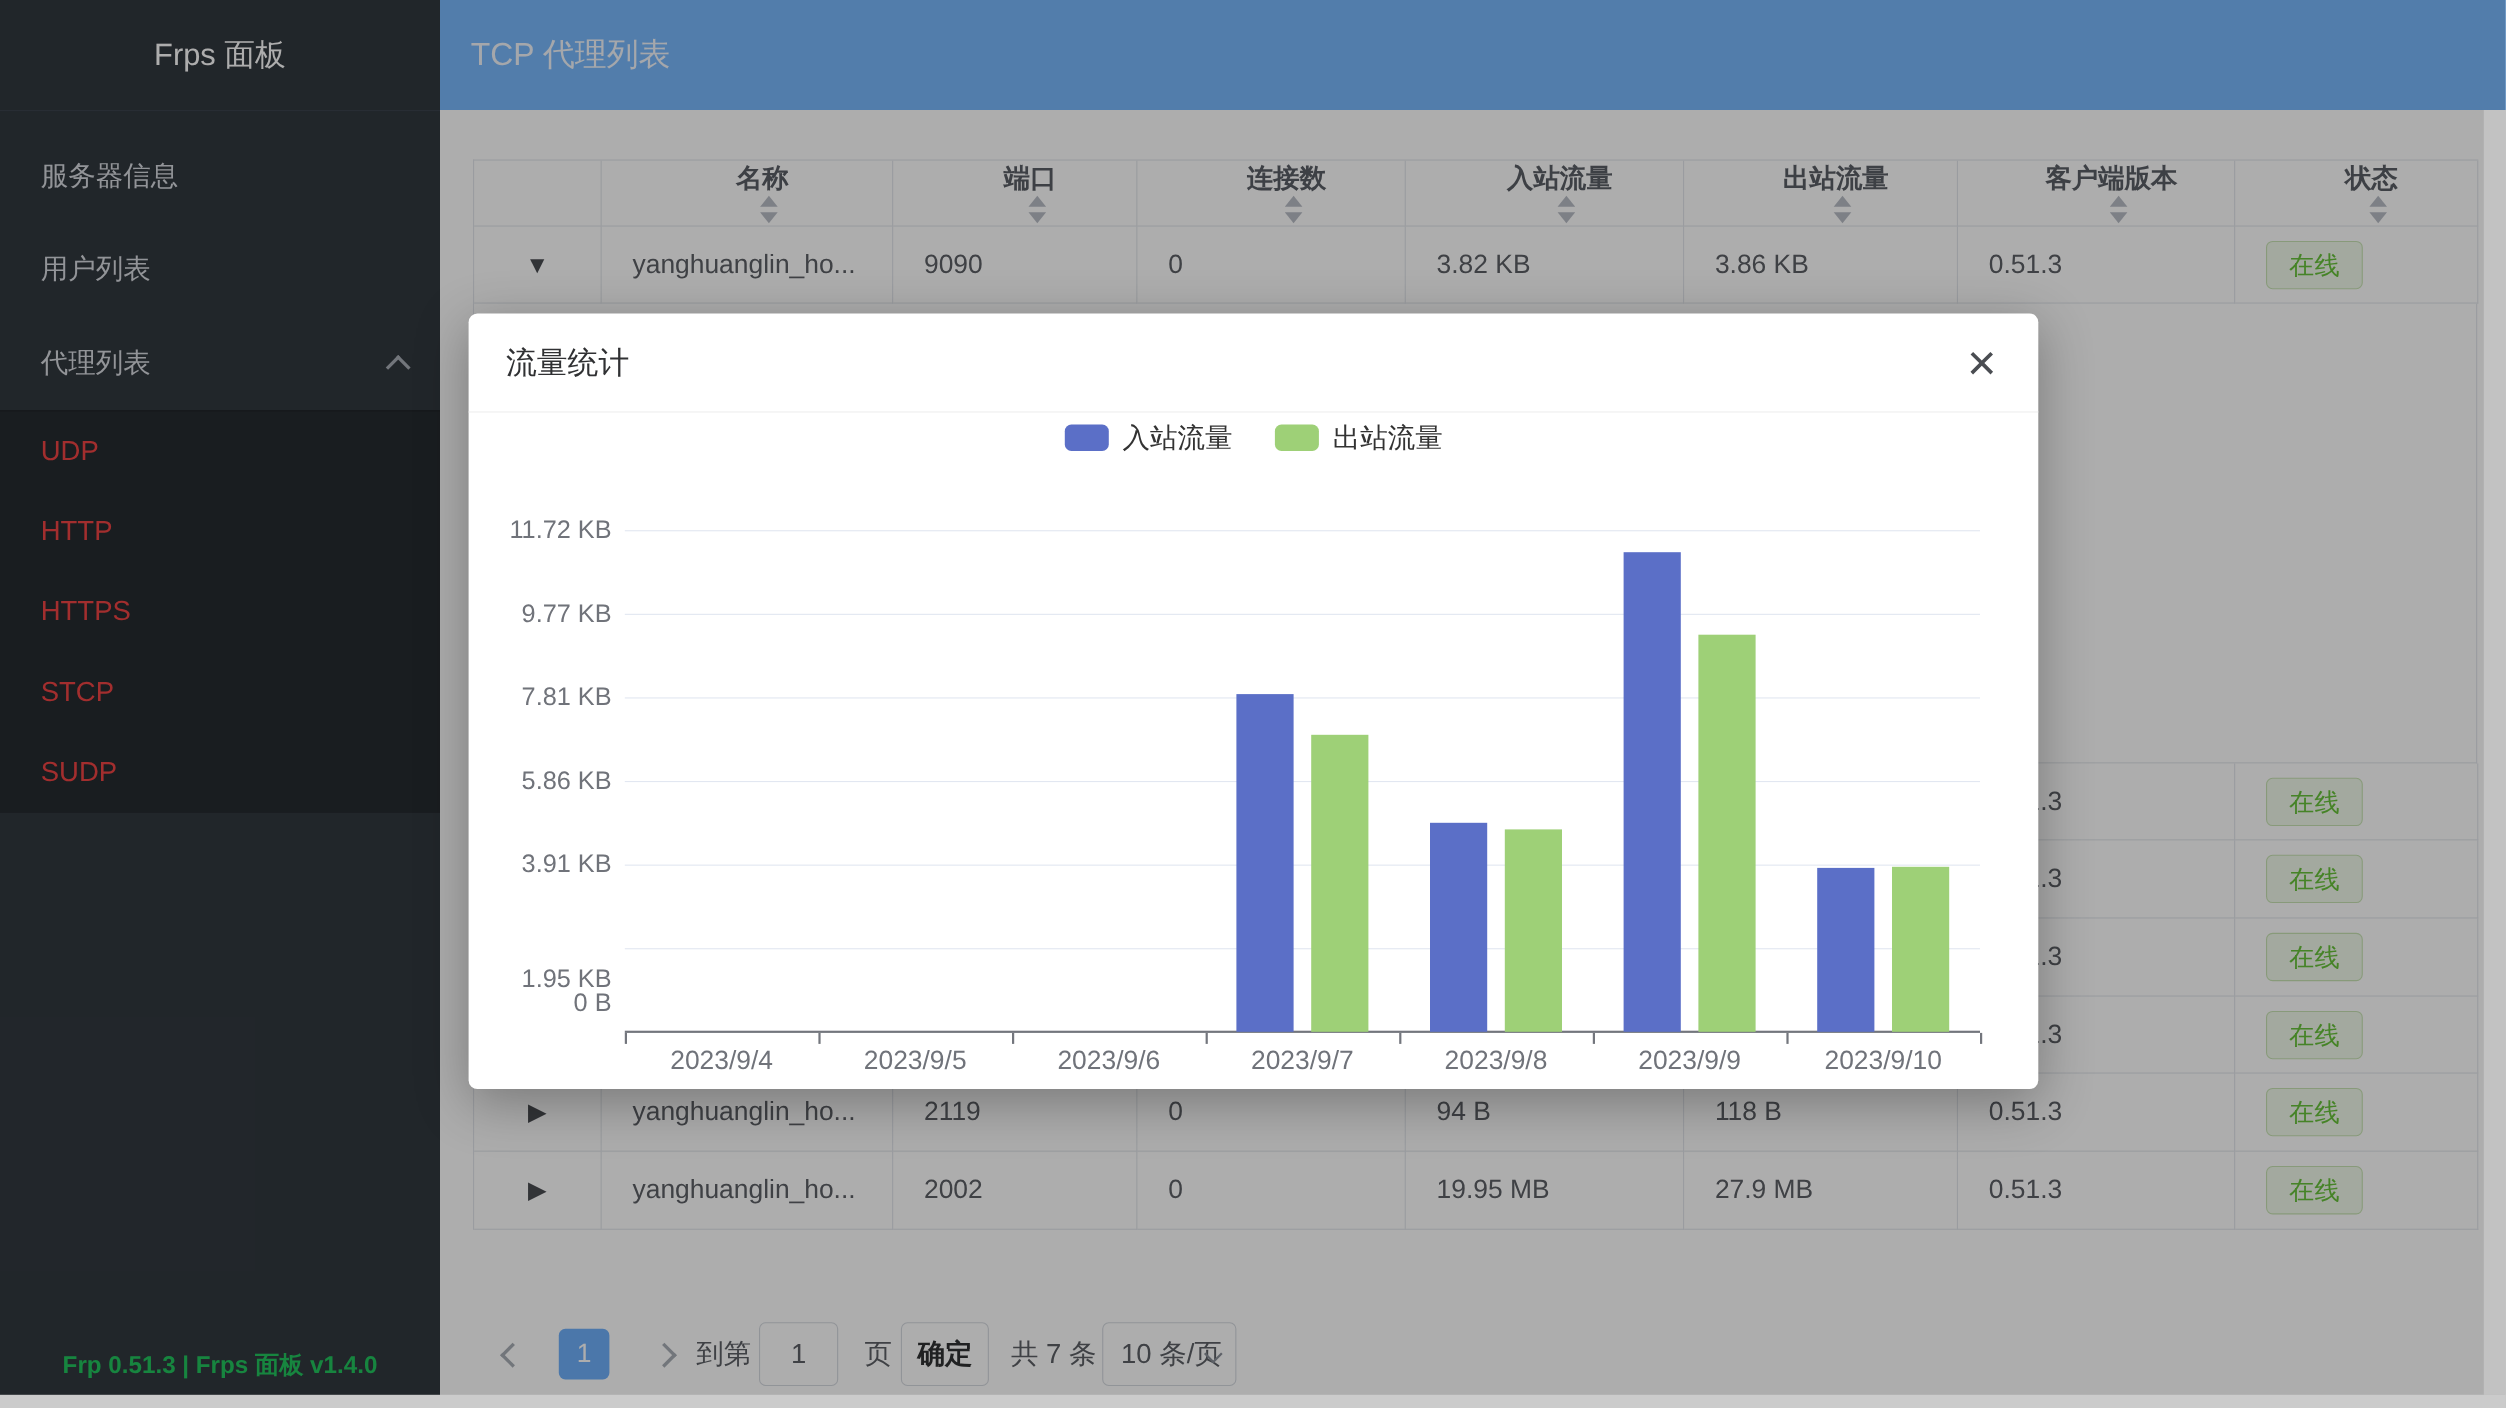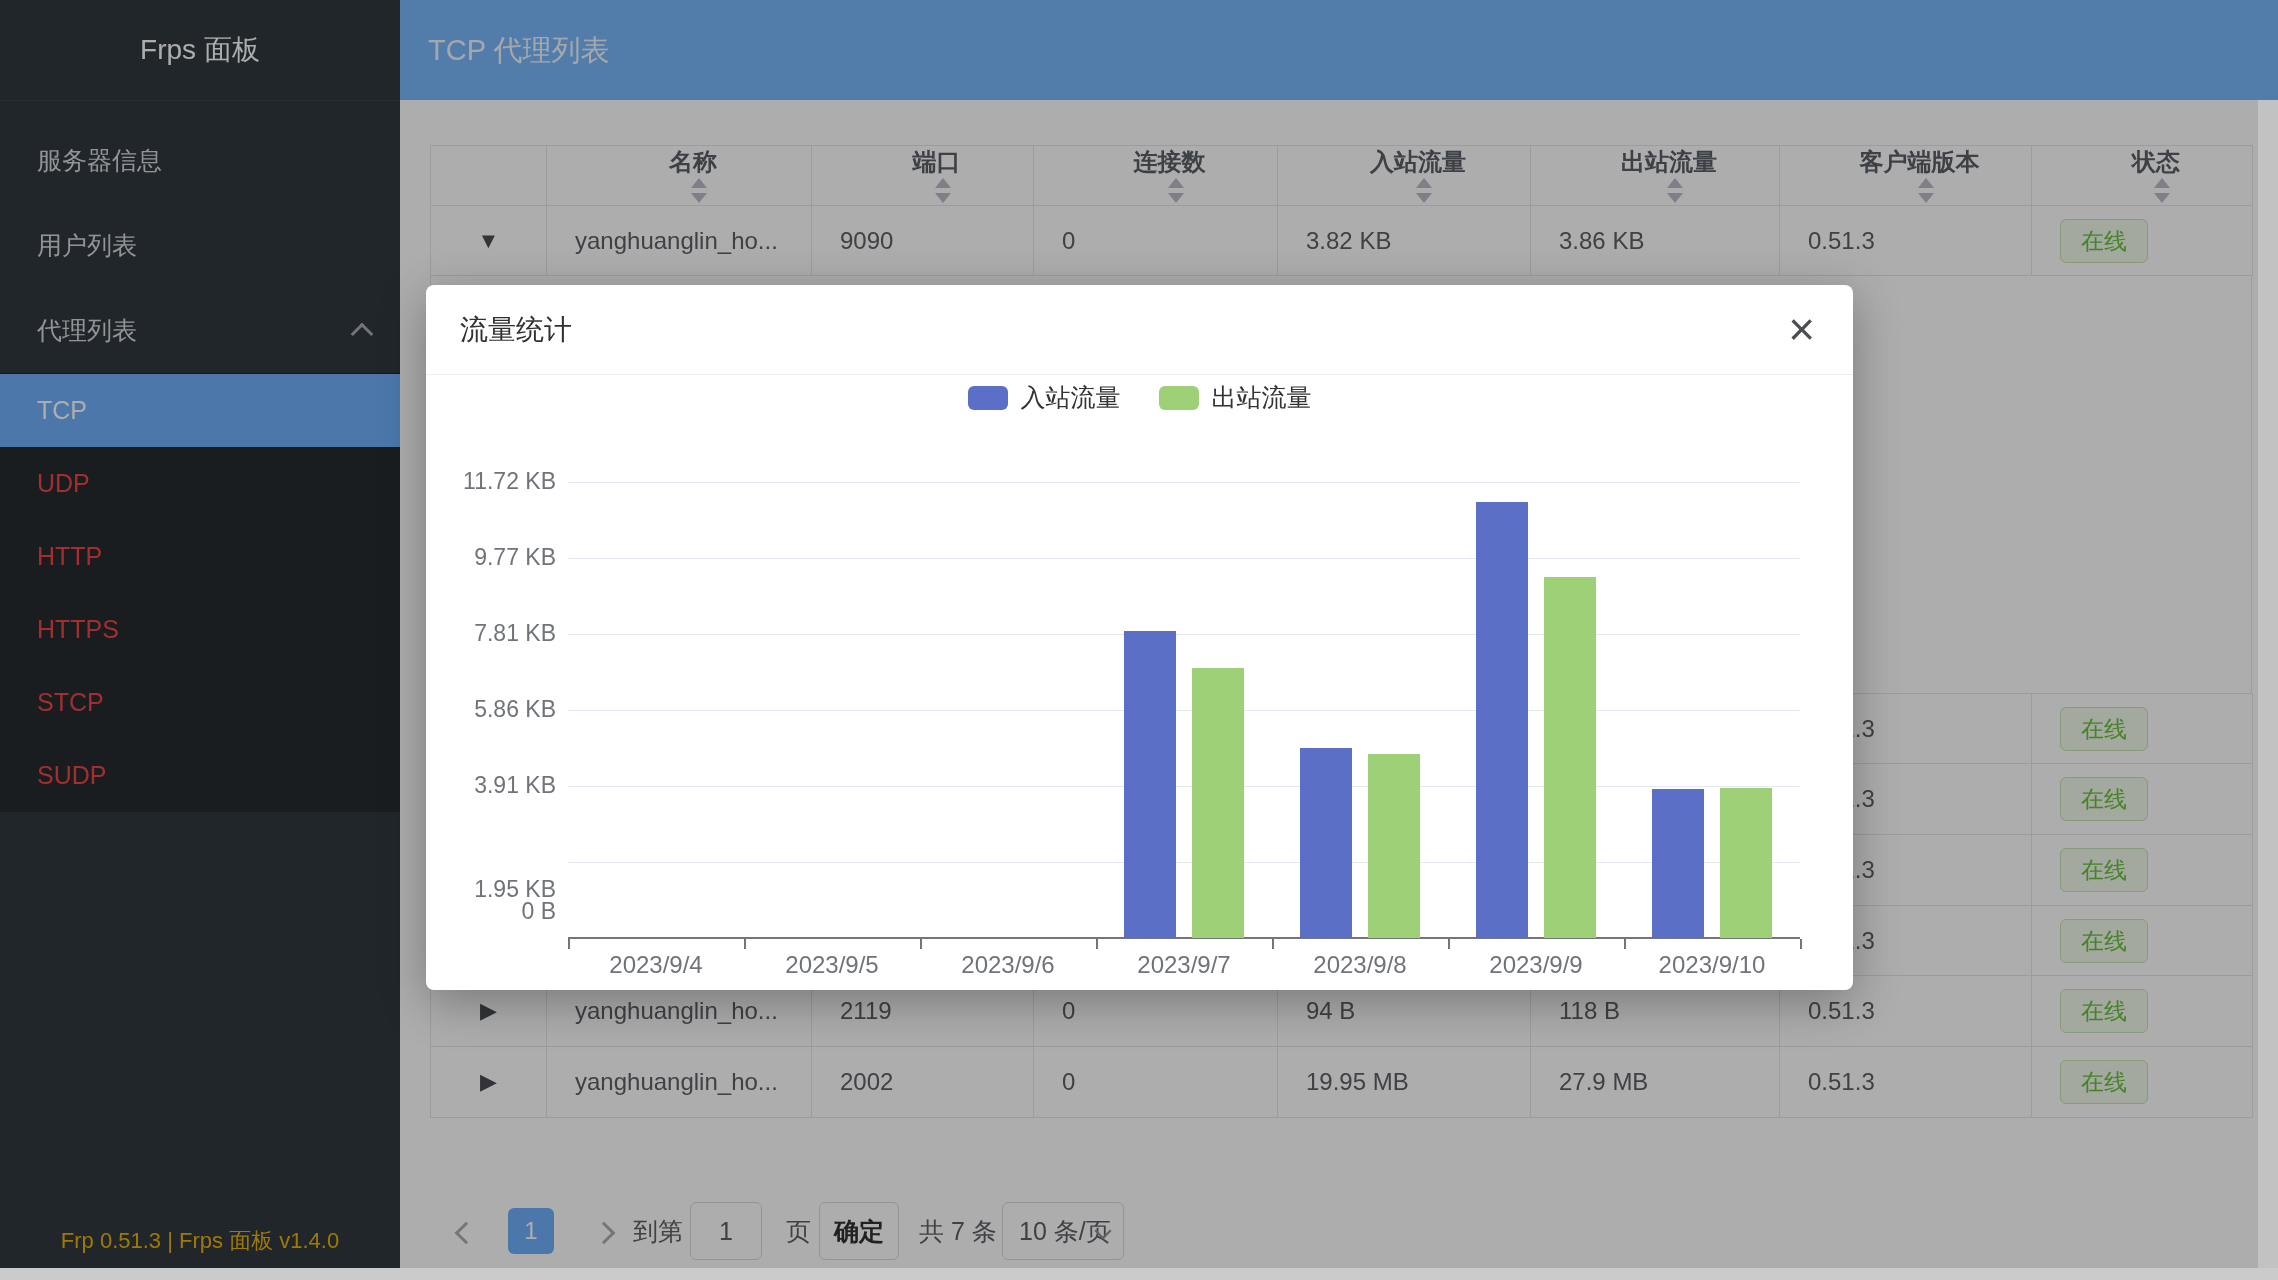--- a/index.html
+++ b/index.html
@@ -9,21 +9,21 @@
     -webkit-font-smoothing:antialiased;
   }
   
   .sidebar{position:absolute;left:0;top:0;width:400px;height:1280px;background:#32383f;z-index:1;}
   .sidebar-title{height:100px;line-height:100px;text-align:center;color:#ffffff;font-size:28px;border-bottom:1px solid #3c434d;}
   .menu{position:absolute;left:0;top:118px;width:400px;}
   .menu-item{height:85px;line-height:85px;padding-left:37px;color:#d8dbe0;font-size:25px;position:relative;cursor:pointer;}
   .submenu{position:absolute;left:0;top:373px;width:400px;background:#262b30;border-top:1px solid #1f2327;}
   .submenu-item{height:73px;line-height:73px;padding-left:37px;color:#ef4444;font-size:25px;cursor:pointer;}
   .submenu-item.active{background:#6fb0fb;color:#ffffff;}
-  .sidebar-footer{position:absolute;bottom:24px;width:100%;text-align:center;color:#eab308;font-size:22px;}
+  .sidebar-footer{position:absolute;bottom:24px;width:100%;text-align:center;color:#22c55e;font-size:22px;font-weight:bold;}
   .chev{display:inline-block;width:13px;height:13px;border-top:3px solid #a9aeb6;border-left:3px solid #a9aeb6;}
   .chev-up{transform:rotate(45deg);}
   .chev-down{transform:rotate(225deg);}
   .chev-left{transform:rotate(-45deg);}
   .chev-right{transform:rotate(135deg);}
   .menu-arrow{position:absolute;right:30px;top:38px;}
   
   .topbar{position:absolute;left:400px;top:0;width:2072px;height:100px;background:#79b8fc;z-index:1;}
   .topbar-title{margin-left:28px;line-height:100px;color:#f3f7fc;font-size:29px;}
   
@@ -81,21 +81,20 @@
 <body>
 
 <div class="sidebar">
   <div class="sidebar-title">Frps 面板</div>
   <div class="menu" id="menu">
       <div class="menu-item">服务器信息</div>
       <div class="menu-item">用户列表</div>
       <div class="menu-item">代理列表<i class="chev chev-up menu-arrow"></i></div>
     </div>
   <div class="submenu" id="submenu">
-      <div class="submenu-item active">TCP</div>
       <div class="submenu-item">UDP</div>
       <div class="submenu-item">HTTP</div>
       <div class="submenu-item">HTTPS</div>
       <div class="submenu-item">STCP</div>
       <div class="submenu-item">SUDP</div>
     </div>
   <div class="sidebar-footer">Frp 0.51.3 | Frps 面板 v1.4.0</div>
 </div>
 
 <div class="topbar">

